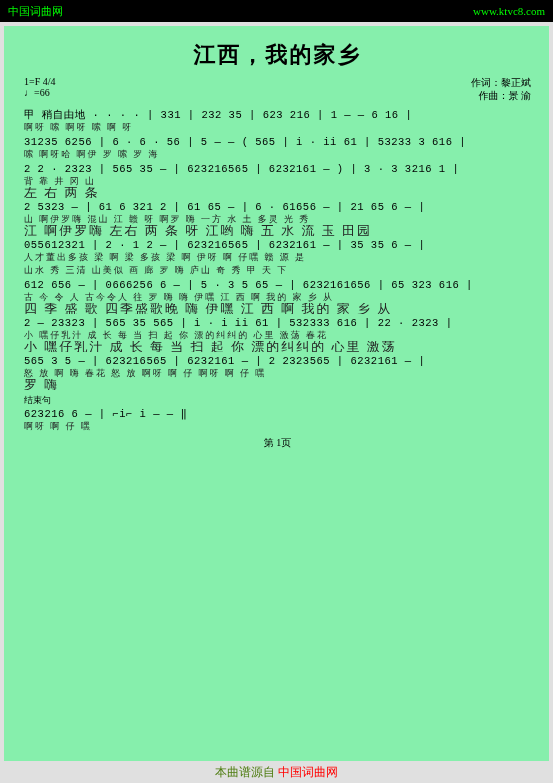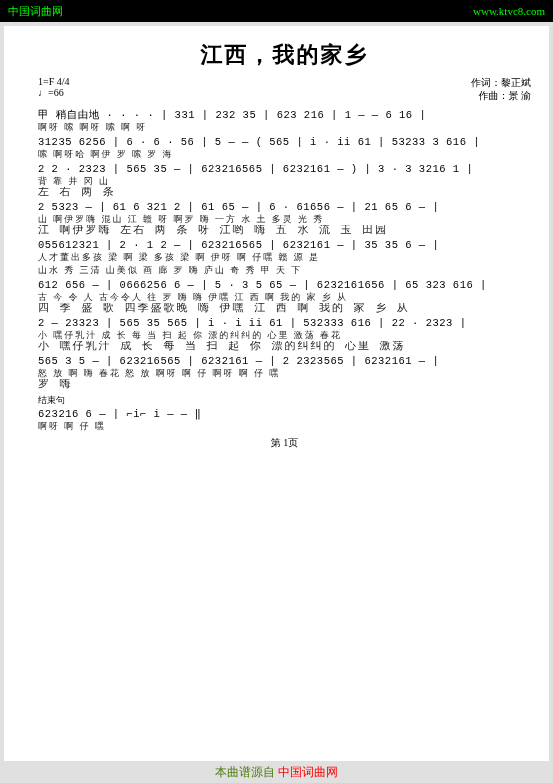--- a/index.html
+++ b/index.html
@@ -17,25 +17,25 @@
     background: #000;
     display: flex;
     align-items: center;
     justify-content: space-between;
     padding: 0 8px;
     font-size: 11px;
   }
   .header-left { color: #00ff00; }
   .header-right { color: #00ff00; }
   .sheet {
-    background: #ffffff;
+    background: #86efac;
     margin: 4px;
     width: 545px;
     height: 735px;
-    padding: 14px 18px 8px 34px;
+    padding: 14px 18px 8px 20px;
     position: relative;
   }
   .title {
     text-align: center;
     font-size: 22px;
     font-weight: bold;
     font-family: "KaiTi", "STKaiti", serif;
     letter-spacing: 2px;
     margin-bottom: 6px;
   }
@@ -64,27 +64,26 @@
   }
   .lyrics {
     font-size: 9px;
     letter-spacing: 2px;
     white-space: nowrap;
     overflow: hidden;
     line-height: 11px;
     color: #222;
   }
   .lyrics2 {
-    font-size: 11px;
+    font-size: 13px;
     letter-spacing: 2px;
     white-space: nowrap;
     overflow: hidden;
     line-height: 11px;
     color: #222;
-    font-family: Liberation Mono, monospace;
   }
   .ending {
     font-size: 9px;
     margin-top: 4px;
     font-family: Liberation Mono, monospace;
   }
   .page-num {
     text-align: center;
     font-size: 10px;
     margin-top: 4px;

